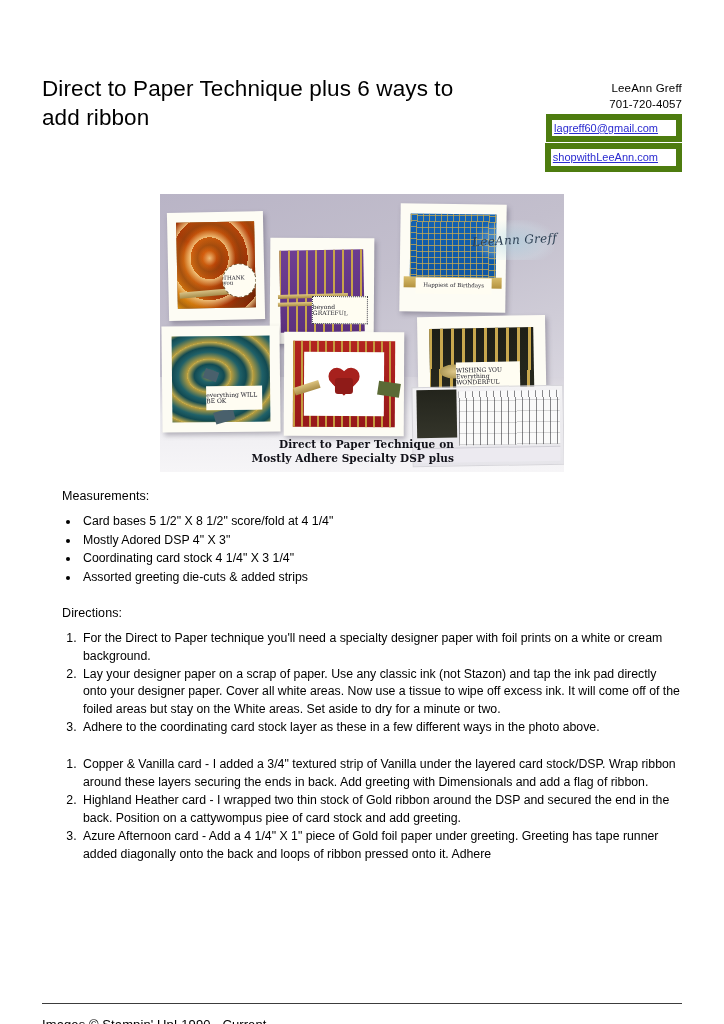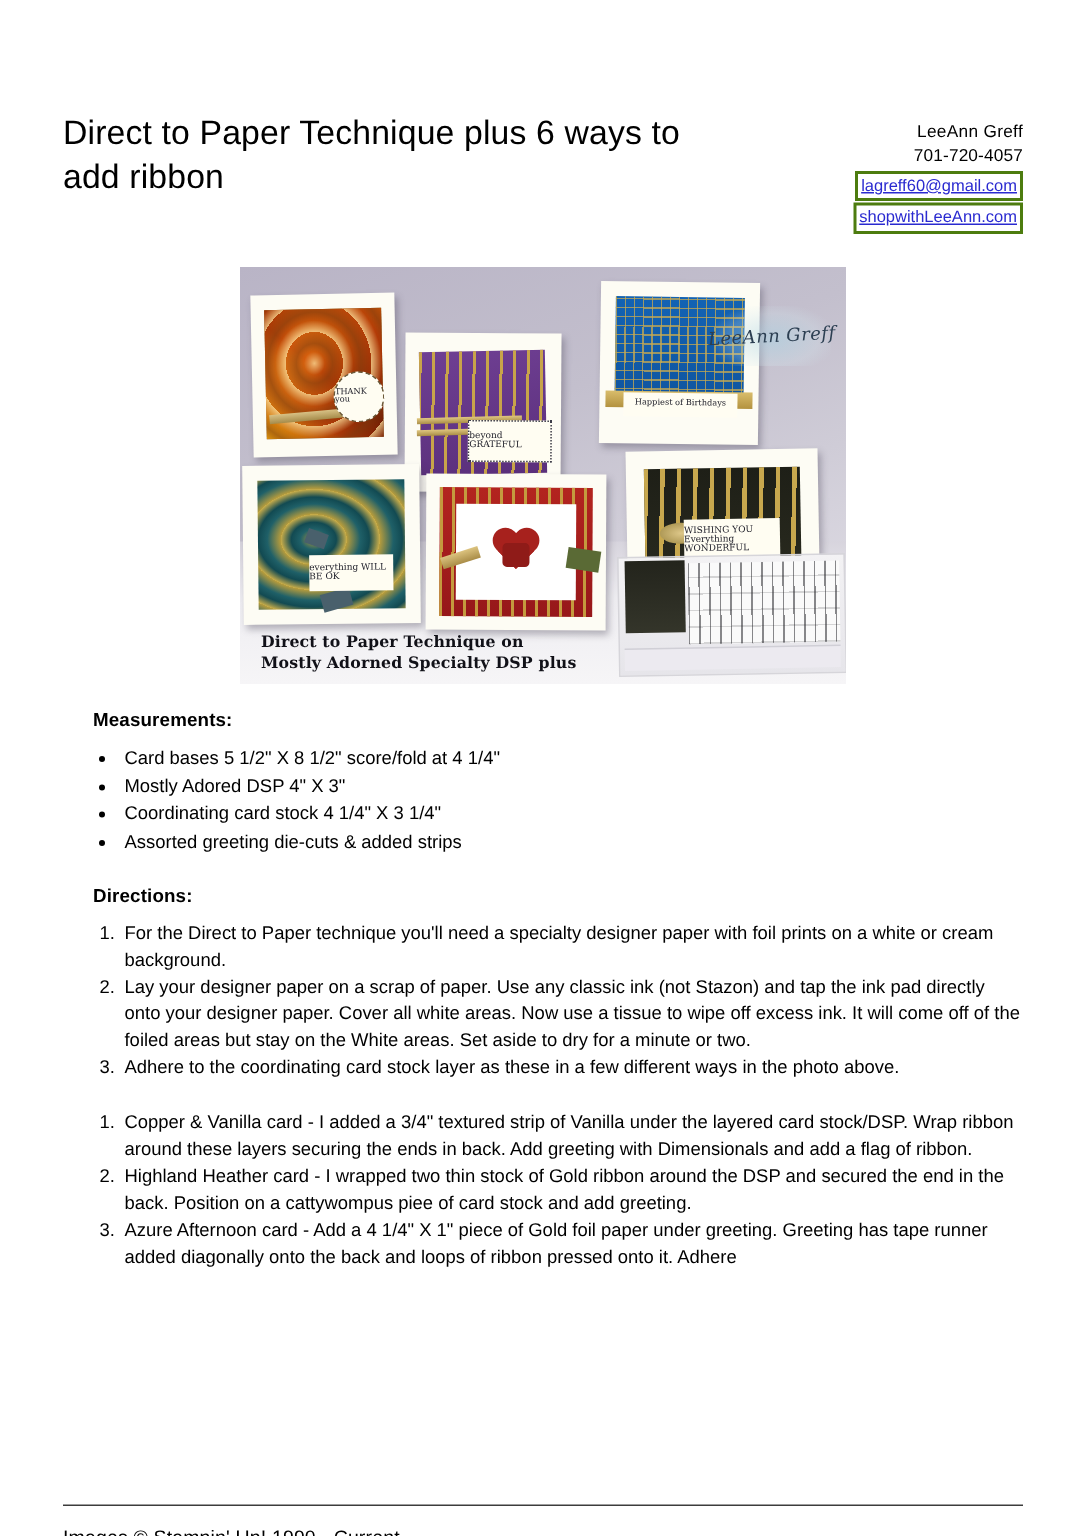--- a/index.html
+++ b/index.html
@@ -46,22 +46,22 @@
     padding-top: 6px;
   }
   .contact .name {
     letter-spacing: 0.2px;
   }
   .contact .phone {
     letter-spacing: 0.1px;
   }
   .link-box {
     display: inline-block;
-    border: 2px solid #4d7c0f;
-    padding: 0px 2px 0px 2px;
+    border: 6px solid #4d7c0f;
+    padding: 0px 18px 0px 2px;
     margin-top: 1px;
     background: #ffffff;
   }
   .link-box a, .link-box span.linktext {
     color: #2a2ad0;
     text-decoration: underline;
     font-size: 11px;
     letter-spacing: 0px;
   }
 
@@ -286,34 +286,34 @@
     color: #2c3f52;
     letter-spacing: 0.3px;
     white-space: nowrap;
     transform: rotate(-3deg);
   }
 
   
   .photo-caption {
     position: absolute;
     left: 14px; right: 110px; bottom: 6px;
-    text-align: left;
+    text-align: right;
     font-family: "DejaVu Serif", serif;
     font-weight: bold;
     font-size: 10.5px;
     line-height: 1.32;
     color: #111118;
     letter-spacing: 0.1px;
   }
 
   
   .section { margin-top: 17px; }
   h2.sec-head {
     font-size: 12.5px;
-    font-weight: bold;
+    font-weight: normal;
     margin: 6px 0 2px 0;
     letter-spacing: 0.1px;
     padding-left: 20px;
   }
   .sec-gap-top { margin-top: 19px; }
 
   ul.bullets {
     margin: 9px 0 0 0;
     padding-left: 38px;
     list-style: disc;
@@ -429,21 +429,21 @@
         <div class="sheet"></div>
         <div class="barstrip"></div>
       </div>
 
       <div class="photo-logo">
         <span class="script">LeeAnn Greff</span>
       </div>
 
       <div class="photo-caption">
         <div>Direct to Paper Technique on</div>
-        <div>Mostly Adorned Specialty DSP plus</div>
+        <div>Mostly Adhere Specialty DSP plus</div>
       </div>
     </div>
   </div>
 
   <div class="section">
     <h2 class="sec-head">Measurements:</h2>
     <ul class="bullets">
       <li>Card bases 5 1/2" X 8 1/2" score/fold at 4 1/4"</li>
       <li>Mostly Adored DSP 4" X 3"</li>
       <li>Coordinating card stock 4 1/4" X 3 1/4"</li>

